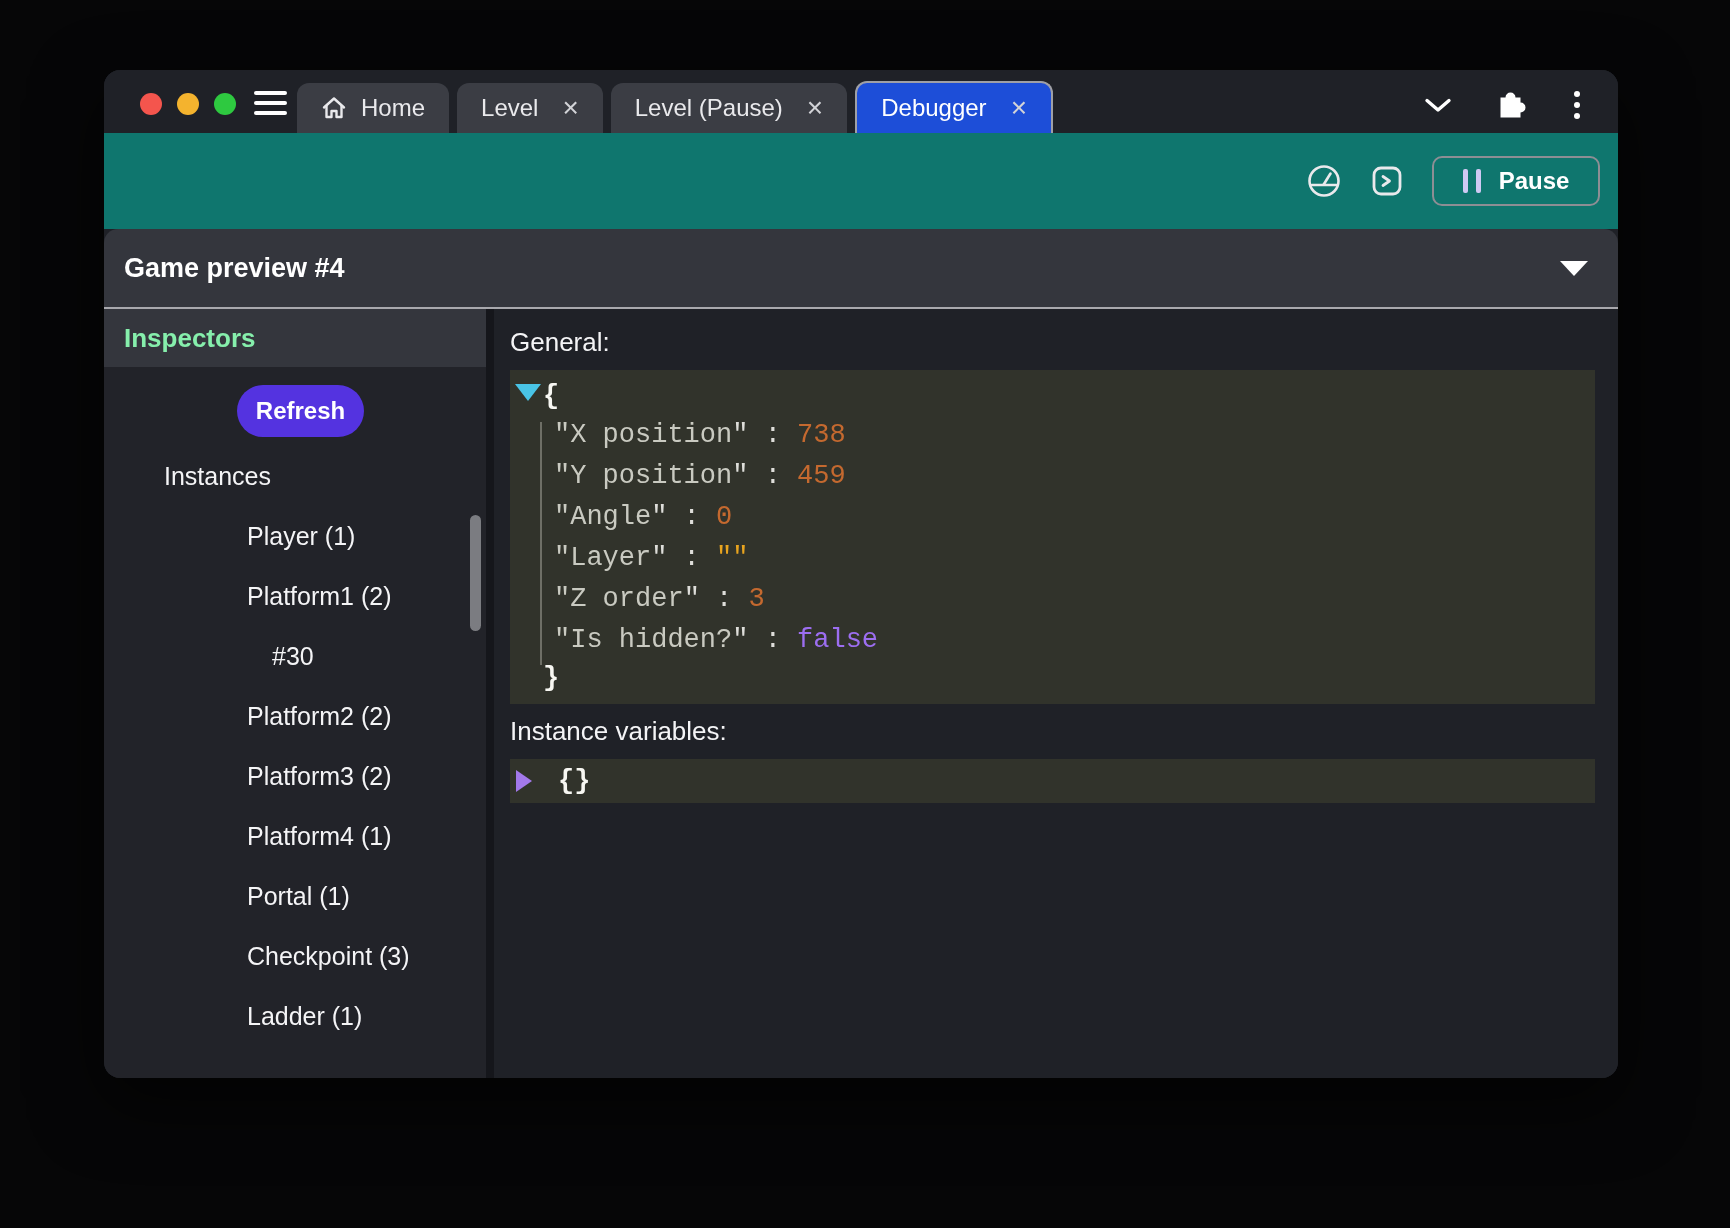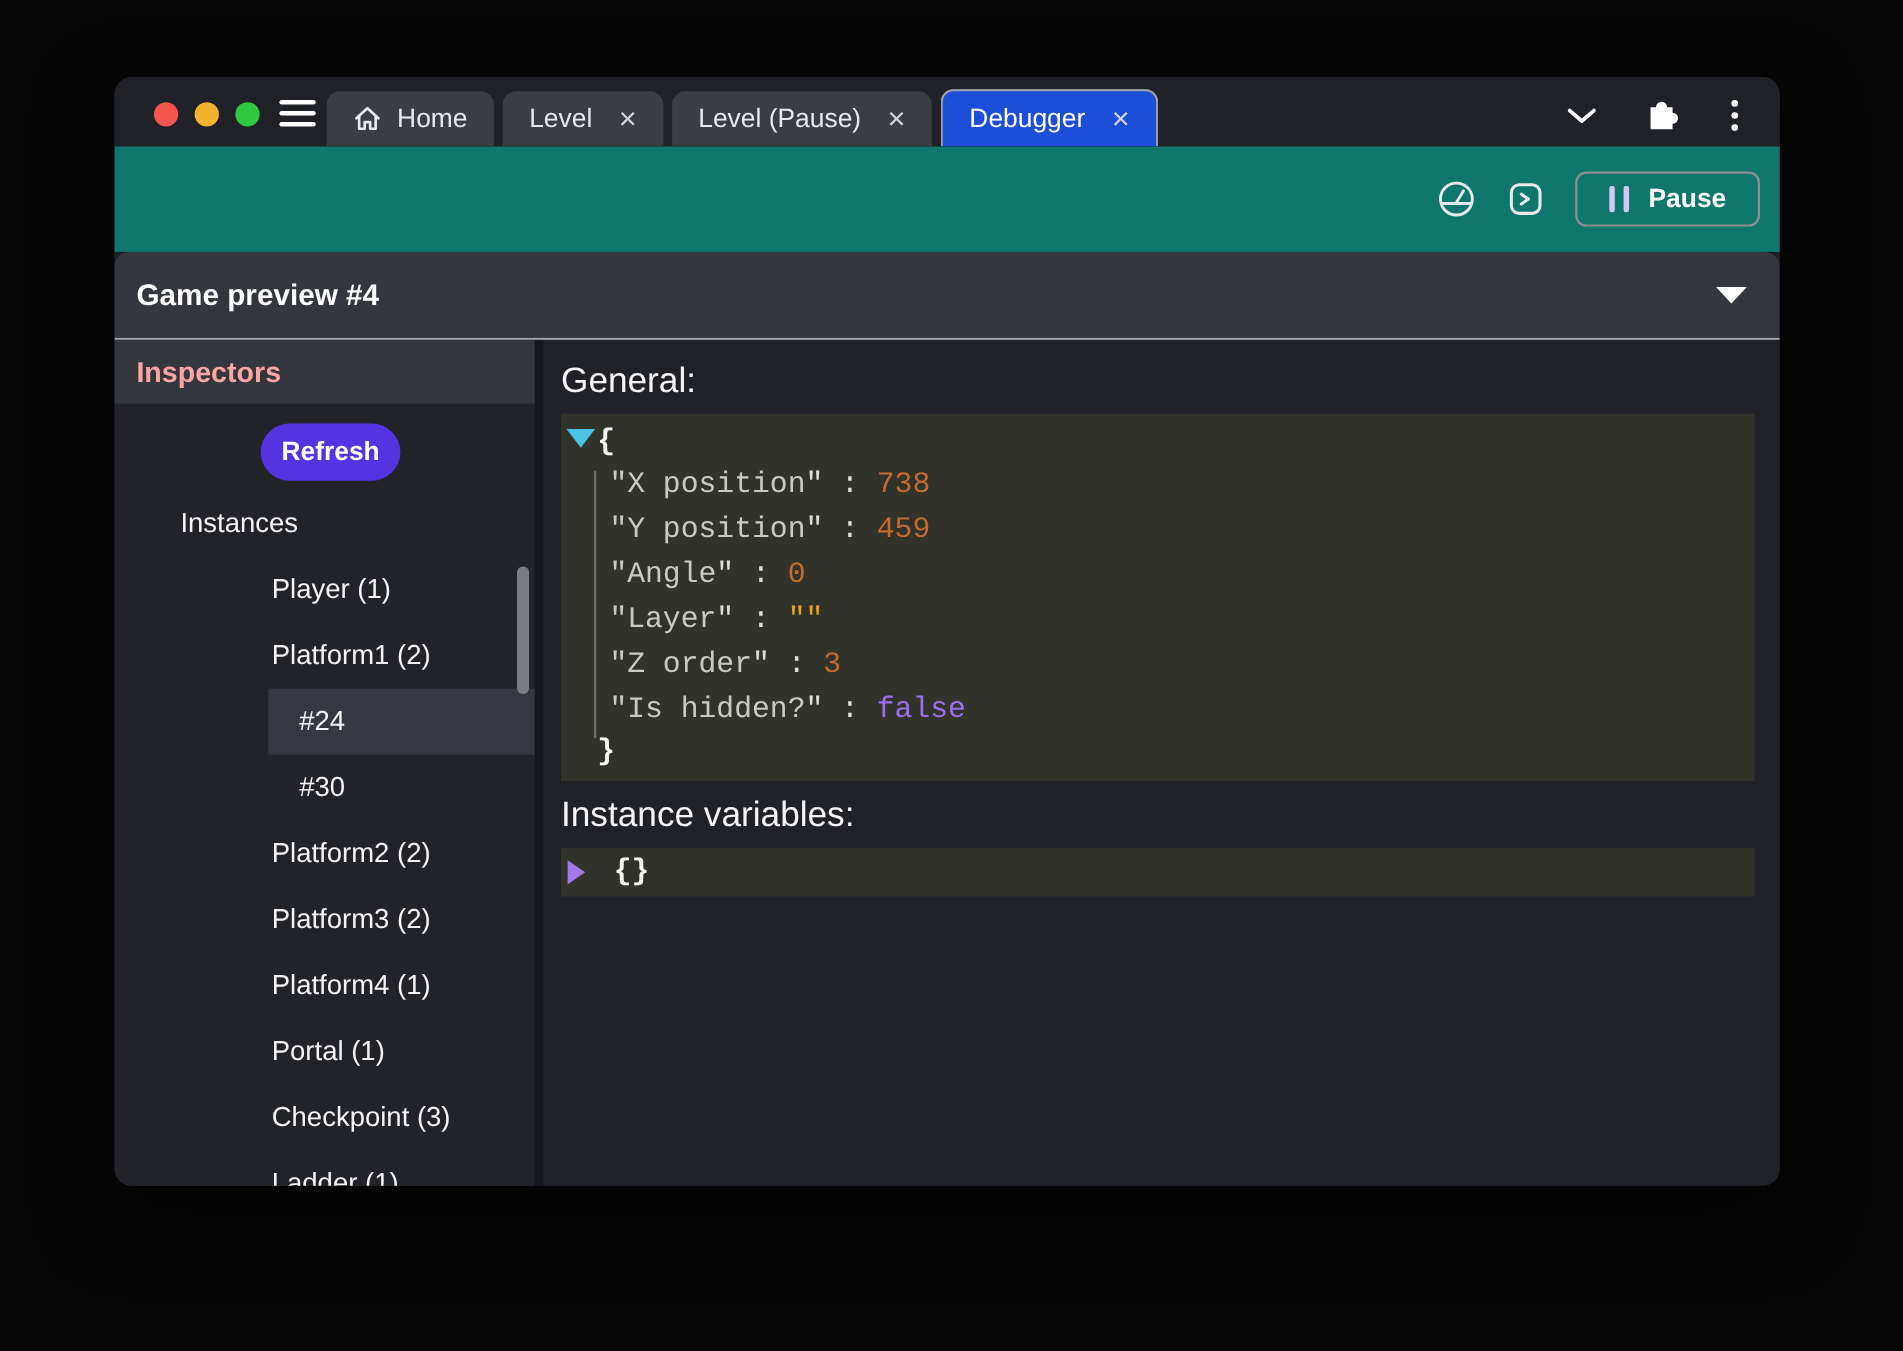--- a/index.html
+++ b/index.html
@@ -41,36 +41,36 @@
                  border-bottom:2px solid #a8a8ad; display:flex; align-items:center;
                  justify-content:space-between; padding:0 30px 0 20px; }
   .preview-title { color:#fff; font-size:27px; font-weight:bold; }
   .tri-down-white { width:0; height:0; border-left:14px solid transparent; border-right:14px solid transparent;
                     border-top:15px solid #fff; cursor:pointer; }
 
   
   .content { display:flex; height:828px; }
   .sidebar { position:relative; width:382px; background:#222329; flex:none; }
   .sidebar-header { height:58px; background:#34363d; display:flex; align-items:center; padding-left:20px;
-                    color:#fca5a5; font-size:26px; font-weight:bold; }
+                    color:#86efac; font-size:26px; font-weight:bold; }
   .refresh-btn { display:block; margin:18px 0 0 133px; width:127px; height:52px; border:none; border-radius:26px;
                  background:#5433e0; color:#fff; font-size:24px; font-weight:bold; cursor:pointer;
                  font-family:"Liberation Sans", sans-serif; }
   .tree { margin-top:9px; }
   .tree-row { position:relative; height:60px; display:flex; align-items:center;
               color:#f4f4f6; font-size:25px; cursor:pointer; }
   .lvl0 { padding-left:60px; } .lvl1 { padding-left:143px; } .lvl2 { padding-left:168px; }
   .tree-row.selected::before { content:''; position:absolute; left:140px; right:0; top:0; bottom:0; background:#363841; }
   .tree-row span { position:relative; }
   .v-scrollbar { position:absolute; left:366px; top:206px; width:11px; height:116px; border-radius:6px; background:#7b7c81; cursor:grab; }
 
   .divider { width:8px; background:#15161b; flex:none; }
 
   .main { position:relative; flex:1; background:#1f2127; }
-  .section-label { margin:18px 0 0 16px; color:#f4f4f6; font-size:32px; }
+  .section-label { margin:18px 0 0 16px; color:#f4f4f6; font-size:26px; }
   .code-block { position:relative; margin:12px 0 0 16px; width:1085px; background:#31332b; padding:8px 0; }
   .mono { font-family:"Liberation Mono", "DejaVu Sans Mono", monospace; font-size:27px; }
   .brace-line { height:36px; display:flex; align-items:center; padding-left:33px; color:#f7f7f2; font-weight:bold; }
   .expander-open { position:absolute; left:5px; top:14px; width:0; height:0;
                    border-left:13px solid transparent; border-right:13px solid transparent;
                    border-top:17px solid #49c4e6; cursor:pointer; }
   .indent-guide { position:absolute; left:30px; top:52px; width:2px; height:243px; background:#6e6f66; }
   .code-line { height:41px; display:flex; align-items:center; padding-left:44px; }
   .k { color:#c9cac1; }
   .k::before { content:'"'; }
@@ -184,23 +184,20 @@
       <div class="tree">
         <div class="tree-row lvl0">
             <span>Instances</span>
           </div>
         <div class="tree-row lvl1">
             <span>Player (1)</span>
           </div>
         <div class="tree-row lvl1">
             <span>Platform1 (2)</span>
           </div>
-        <div class="tree-row lvl2 selected">
-            <span>#24</span>
-          </div>
         <div class="tree-row lvl2">
             <span>#30</span>
           </div>
         <div class="tree-row lvl1">
             <span>Platform2 (2)</span>
           </div>
         <div class="tree-row lvl1">
             <span>Platform3 (2)</span>
           </div>
         <div class="tree-row lvl1">

